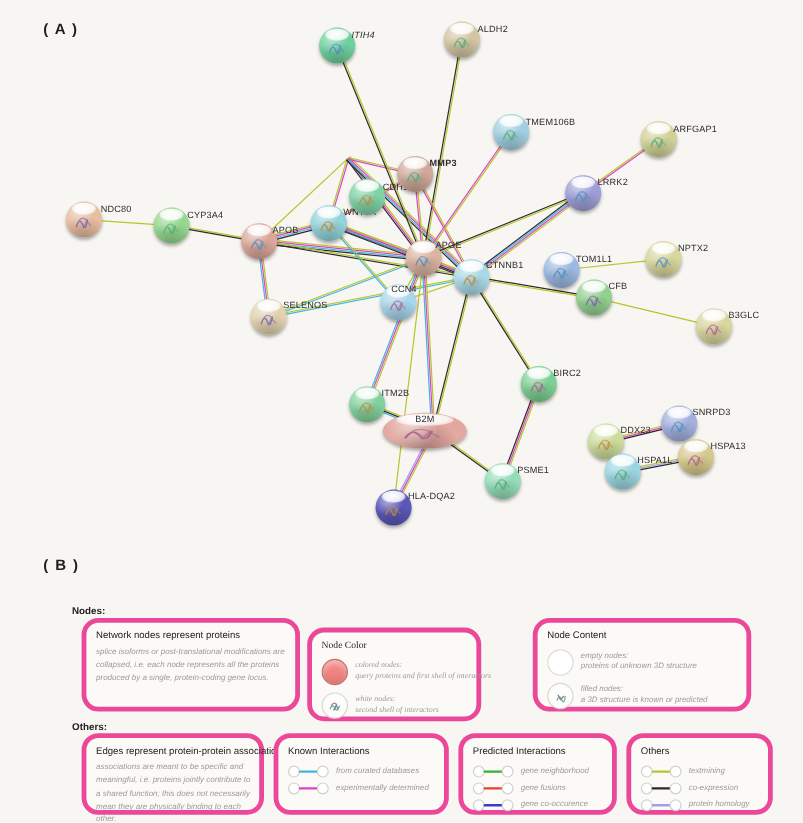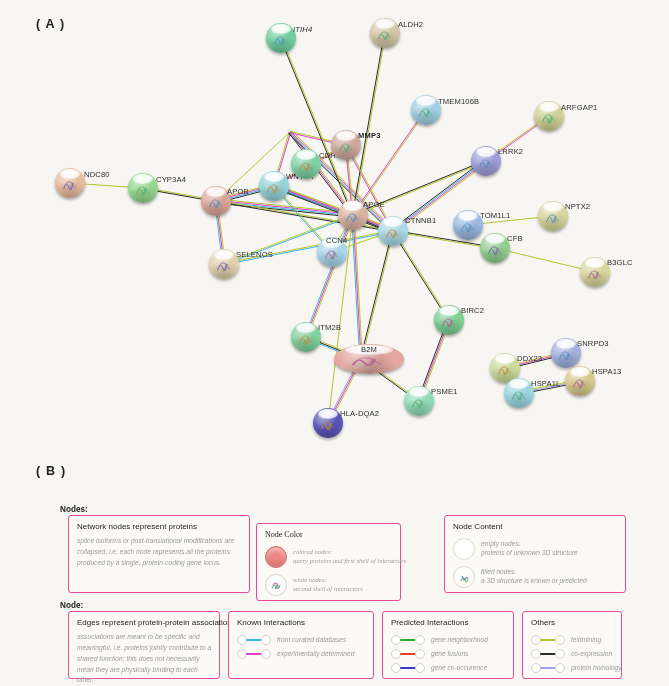--- a/index.html
+++ b/index.html
@@ -53,22 +53,22 @@
     color:#2b2b2b;
     letter-spacing:.15px;
   }
 
   
   .sect-title{
     position:absolute;font-size:8.2px;font-weight:700;color:#222;
   }
   .lbox{
     position:absolute;
-    border:1px solid #ec4899;
-    border-radius:3px;
+    border:4px solid #ec4899;
+    border-radius:14px;
     background:#fbfaf7;
     box-sizing:border-box;
   }
   .lbox-head{
     position:absolute;left:8px;top:6px;
     font-size:8px;color:#222;white-space:nowrap;
   }
   .lbox-body{
     position:absolute;left:8px;top:20px;right:6px;
     font-size:6.7px;font-style:italic;color:#9b9b97;line-height:1.62;
@@ -416,21 +416,21 @@
         <div class="ball" style="background: rgb(131, 209, 157);"></div>
         <svg viewBox="0 0 20 16" preserveAspectRatio="none" class="struct">
           <g fill="none" stroke-width="1.3" stroke-linecap="round">
             <path d="M2 12 q3 -9 6 -2 q3 7 5 -4" stroke="#c08a3a"></path>
             <path d="M5 6 q4 -4 8 1" stroke="#c08a3a" opacity=".7"></path>
             <path d="M9 13 l3 -6 l4 4" stroke="#c08a3a" opacity=".6"></path>
           </g>
         </svg>
         <div class="lbl" style="left: 27px; top: 1px;">ITM2B</div>
       </div>
-      <div class="node" style="left: 369px; top: 359px; padding-left: 40px;">
+      <div class="node" style="left: 354px; top: 359px; padding-left: 40px;">
         <div class="ball" style="background: rgb(227, 168, 160);"></div>
         <svg viewBox="0 0 20 16" preserveAspectRatio="none" class="struct">
           <g fill="none" stroke-width="1.3" stroke-linecap="round">
             <path d="M2 12 q3 -9 6 -2 q3 7 5 -4" stroke="#b05f8f"></path>
             <path d="M5 6 q4 -4 8 1" stroke="#b05f8f" opacity=".7"></path>
             <path d="M9 13 l3 -6 l4 4" stroke="#b05f8f" opacity=".6"></path>
           </g>
         </svg>
         <div class="lbl" style="left: 27px; top: 1px;">B2M</div>
       </div>
@@ -574,21 +574,21 @@
           </g>
         </svg>
       </div>
       <div class="txt">
         <span>filled nodes:</span>
         <span class="l2">a 3D structure is known or predicted</span>
       </div>
     </div>
   </div>
 
-  <div class="sect-title" style="left:60px;top:146px;">Node:</div>
+  <div class="sect-title" style="left:60px;top:146px;">Others:</div>
 
   <div class="lbox" style="left:68px;top:156px;width:152px;height:68px;">
     <div class="lbox-head">Edges represent protein-protein associations</div>
     <div class="lbox-body">associations are meant to be specific and meaningful, i.e. proteins jointly contribute to a shared function; this does not necessarily mean they are physically binding to each other.</div>
   </div>
 
   <div class="lbox" style="left:228px;top:156px;width:146px;height:68px;">
     <div class="lbox-head">Known Interactions</div>
     <div id="knownRows">
         <div class="lrow" style="left: 8px; top: 22px;">
@@ -633,21 +633,21 @@
           <div class="esw">
             <div class="c l"></div>
             <div class="bar" style="background:#3a3ad0"></div>
             <div class="c r"></div>
           </div>
           <div class="txt">gene co-occurence</div>
         </div>
       </div>
   </div>
 
-  <div class="lbox" style="left:522px;top:156px;width:100px;height:68px;">
+  <div class="lbox" style="left:522px;top:156px;width:122px;height:68px;">
     <div class="lbox-head">Others</div>
     <div id="otherRows">
         <div class="lrow" style="left: 8px; top: 22px;">
           <div class="esw">
             <div class="c l"></div>
             <div class="bar" style="background:#b6c52a"></div>
             <div class="c r"></div>
           </div>
           <div class="txt">textmining</div>
         </div>

